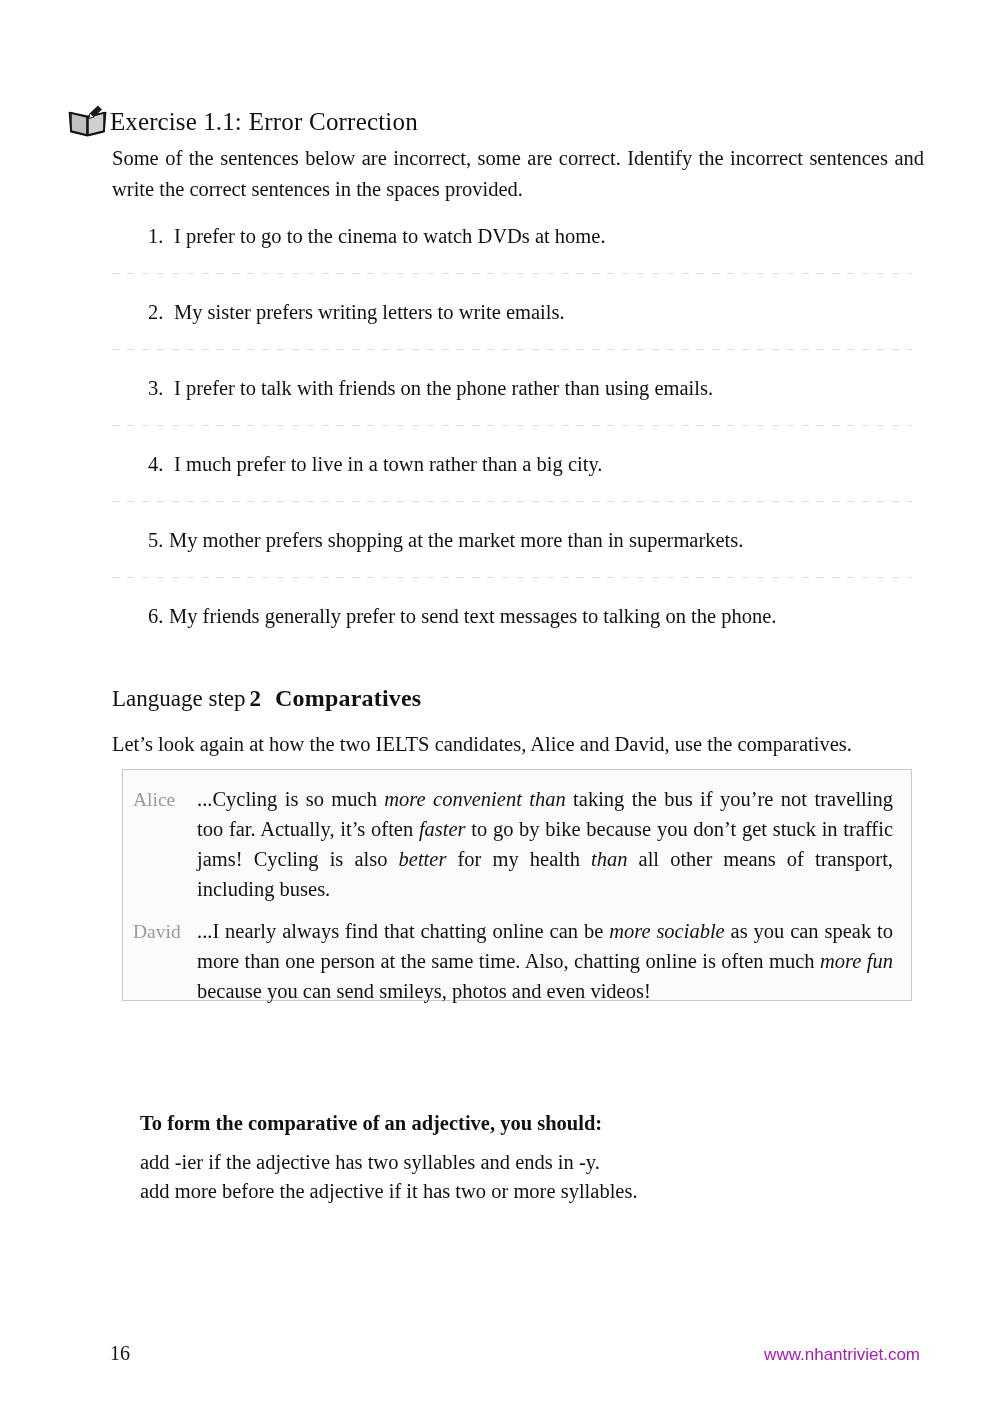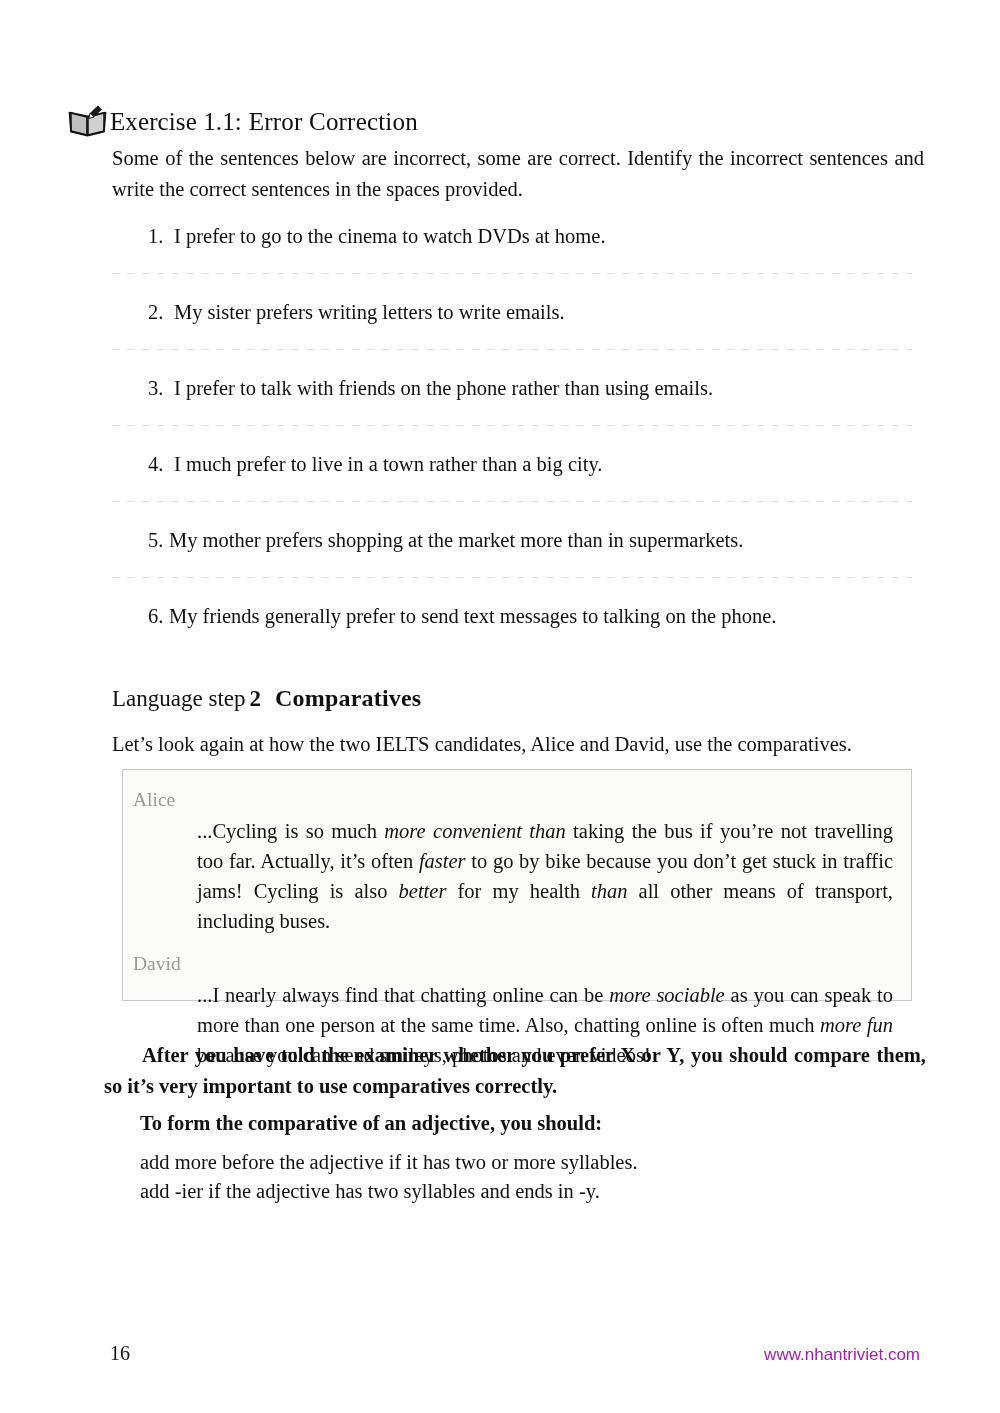--- a/index.html
+++ b/index.html
@@ -145,21 +145,20 @@
     font-size: 19.5px;
     line-height: 30px;
     padding-top: 1px;
   }
   .speech-text {
     flex: 1;
     font-size: 20.5px;
     line-height: 30px;
     text-align: justify;
     text-justify: inter-word;
-    margin-top: 32px;
   }
   .speech-text i { font-style: italic; }
 
   
   .after-para {
     position: absolute;
     left: 104px;
     top: 1040px;
     width: 822px;
     font-size: 20.5px;
@@ -285,25 +284,24 @@
       <div class="speech-text"><span>...Cycling is so much </span><i>more convenient than</i><span> taking the bus if you’re not travelling too far. Actually, it’s often </span><i>faster</i><span> to go by bike because you don’t get stuck in traffic jams! Cycling is also </span><i>better</i><span> for my health </span><i>than</i><span> all other means of transport, including buses.</span></div>
     </div>
 
     <div class="speech">
       <div class="speaker">David</div>
       <div class="speech-text"><span>...I nearly always find that chatting online can be </span><i>more sociable</i><span> as you can speak to more than one person at the same time. Also, chatting online is often much </span><i>more fun</i><span> because you can send smileys, photos and even videos!</span></div>
     </div>
 
   </div>
 
-  <div class="after-para"><span class="ind"></span><span>After you have told the examiner whether you prefer X or Y, you should compare them, so it’s very important to use comparatives correctly.</span></div>
 
   <div class="toform">To form the comparative of an adjective, you should:</div>
 
   <div class="rules">
+    <div class="rule-line">add -ier if the adjective has two syllables and ends in -y.</div>
     <div class="rule-line">add more before the adjective if it has two or more syllables.</div>
-    <div class="rule-line">add -ier if the adjective has two syllables and ends in -y.</div>
   </div>
 
   <div class="page-number">16</div>
   <div class="site">www.nhantriviet.com</div>
 
 </div>
 
 </body></html>

